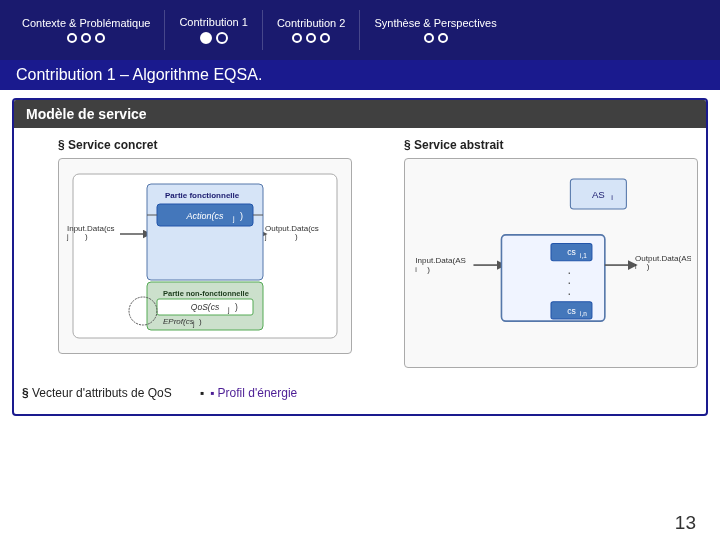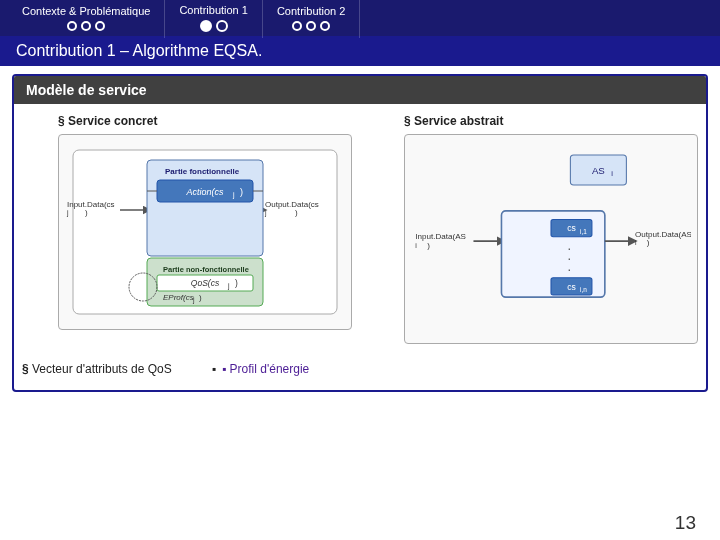--- a/index.html
+++ b/index.html
@@ -10,21 +10,21 @@
       background: #fff;
       overflow: hidden;
       position: relative;
     }
 
     
     .top-nav {
       display: flex;
       align-items: center;
       background: #1a1a6e;
-      height: 36px;
+      height: 60px;
       padding: 0 8px;
     }
     .nav-item {
       display: flex;
       flex-direction: column;
       align-items: center;
       color: #fff;
       font-size: 12px;
       padding: 0 14px;
       cursor: pointer;
@@ -123,21 +123,21 @@
       padding: 6px;
       background: #f9f9f9;
       min-height: 180px;
       position: relative;
       font-size: 10px;
     }
 
     
     .bottom-labels {
       display: flex;
-      gap: 20px;
+      gap: 8px;
       margin-top: 10px;
       padding: 0 8px;
       align-items: flex-start;
     }
     .bottom-label {
       font-size: 12px;
       color: #222;
     }
     .bottom-label::before {
       content: '§ ';
@@ -196,20 +196,27 @@
     <span class="nav-label">Contribution 2</span>
     <div class="dots">
       <div class="dot"></div>
       <div class="dot"></div>
       <div class="dot"></div>
     </div>
   </div>
 
   <div class="nav-sep"></div>
 
+  <div class="nav-item">
+    <span class="nav-label">Synthèse &amp; Perspectives</span>
+    <div class="dots">
+      <div class="dot"></div>
+      <div class="dot"></div>
+    </div>
+  </div>
 
 </div>
 
 <div class="contrib-header">
   <span>Contribution 1 – Algorithme EQSA.</span>
 </div>
 
 <div class="main-content">
 
   <div class="modele-box">

